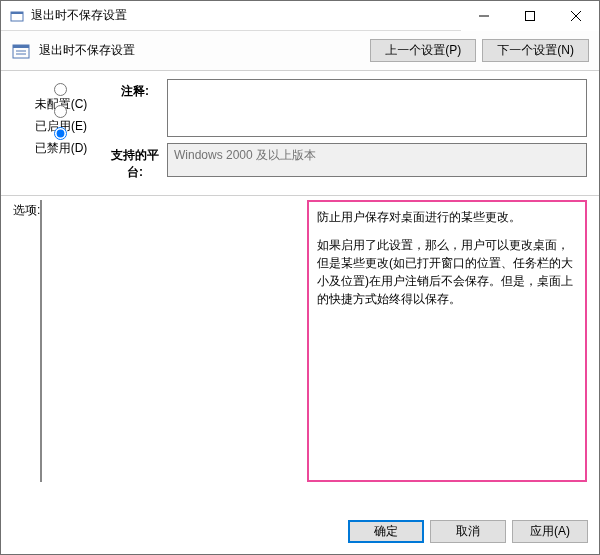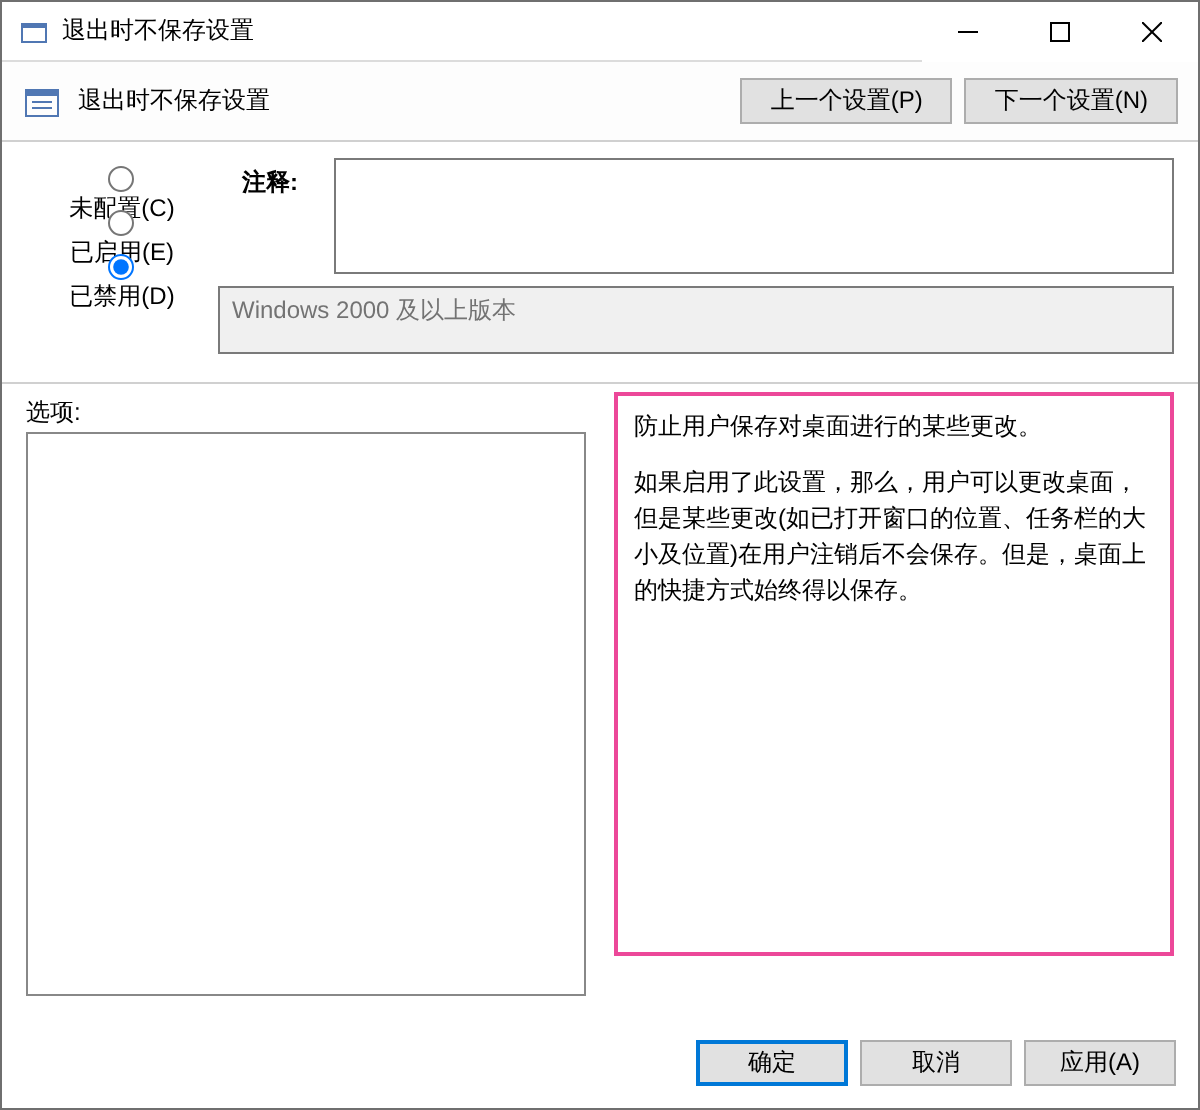--- a/index.html
+++ b/index.html
@@ -127,21 +127,21 @@
 
   
   .lower {
     display: flex;
     padding: 0 12px;
     gap: 14px;
   }
   .lower .col {
     flex: 1;
     display: flex;
-    flex-direction: column;
+    flex-direction: row;
   }
   .lower .col-label {
     height: 20px;
     padding-top: 2px;
   }
   .options-box {
     height: 282px;
     border: 1px solid #888;
     background: #fff;
   }
@@ -244,20 +244,21 @@
         <input type="radio" name="state" checked="" style="">
         <span>已禁用(D)</span>
       </label>
     </div>
     <div class="fields-col">
       <div class="field-row">
         <div class="field-label">注释:</div>
         <textarea class="comment-box" style=""></textarea>
       </div>
       <div class="field-row">
+        <div class="field-label">支持的平台:</div>
         <div class="platform-box">
           <span>Windows 2000 及以上版本</span>
         </div>
       </div>
     </div>
   </div>
 </div>
 
 <hr class="divider">
 

